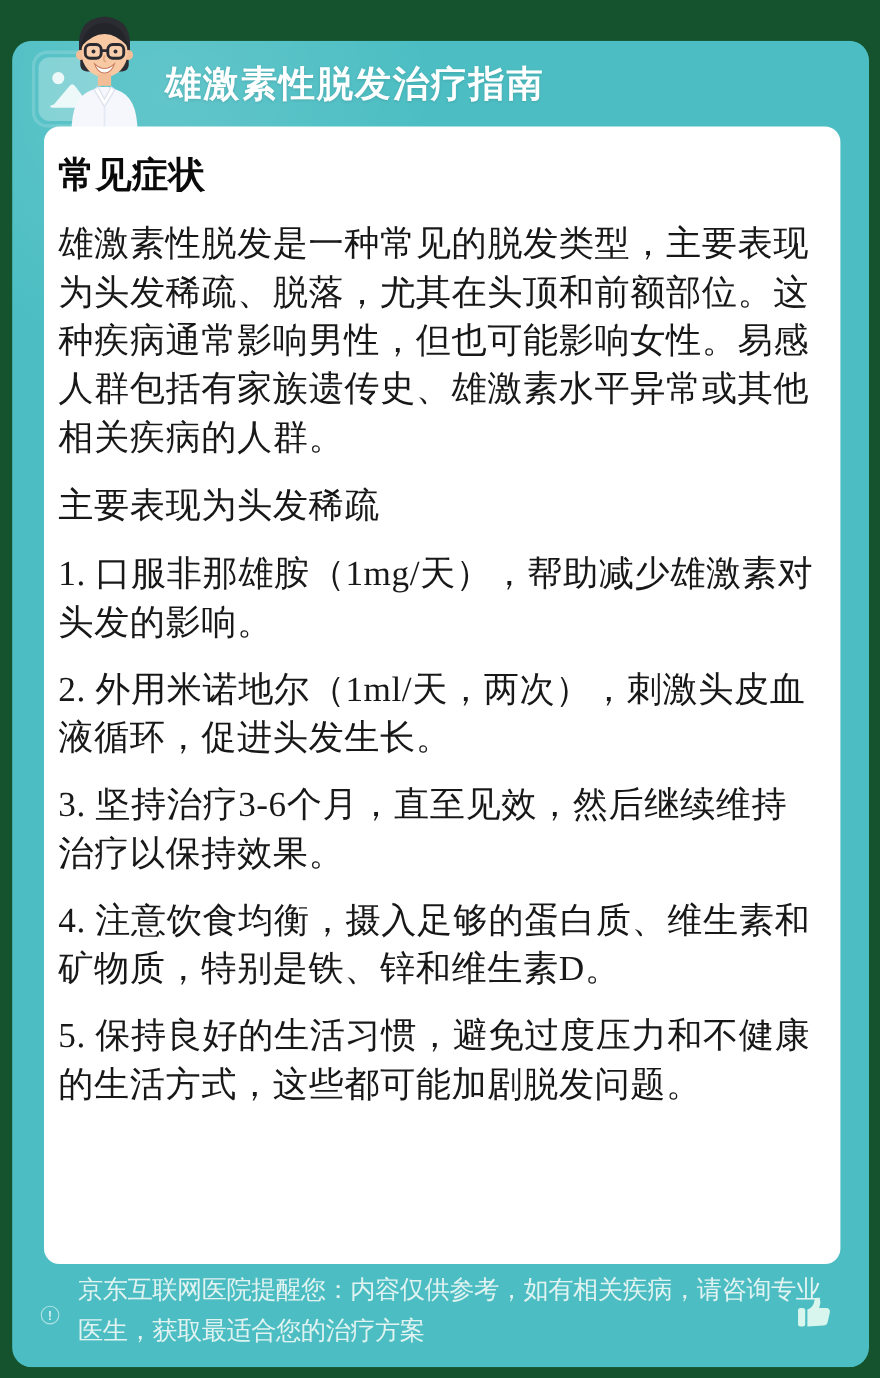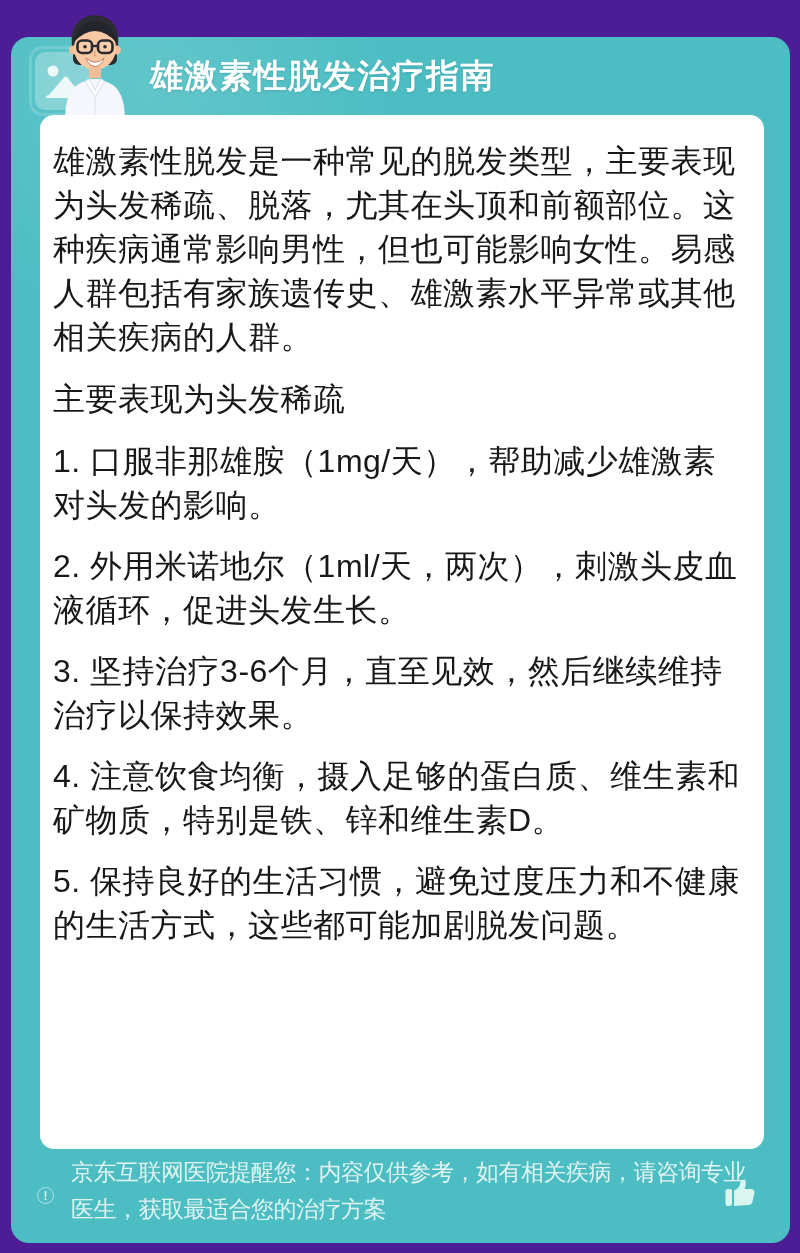--- a/index.html
+++ b/index.html
@@ -1,18 +1,18 @@
 <!DOCTYPE html>
 <html><head>
 <meta charset="utf-8">
 <style>
   html,body { margin:0; padding:0; background:#ffffff; }
   .page {
     position:relative; width:800px; height:1253px;
-    background:#4c1d95; overflow:hidden;
+    background:#14532d; overflow:hidden;
     font-family:"Liberation Sans", sans-serif;
   }
   .teal-card {
     position:absolute; left:11px; top:37px; width:779px; height:1206px;
     background:#4CBEC3;
     background-image:radial-gradient(circle at 140px 50px, rgba(255,255,255,0.12), rgba(255,255,255,0) 240px);
     border-radius:18px;
   }
   
   .page-title {
@@ -35,21 +35,21 @@
     position:absolute; left:29px; top:78px; width:724px; height:1034px;
     background:#ffffff; border-radius:14px; z-index:2;
     box-sizing:border-box; padding:24px 19px 0 13px; overflow:hidden;
   }
   .section-heading {
     font-size:33px; line-height:40px; font-weight:700; color:#0a0a0a;
     margin:26px 0 20px 0; letter-spacing:0.5px;
   }
   .section-heading.first { margin-top:0; }
   .body-text, .treatment-item {
-    font-family:Liberation Sans, sans-serif;
+    font-family:Liberation Serif, serif;
     font-size:32px; line-height:44px; color:#181818;
     letter-spacing:0.5px; margin:0 0 18px 0;
   }
   .treatment-item { margin-bottom:17px; }
   .treatment-item:last-child { margin-bottom:0; }
   
   .footer { position:absolute; left:0; right:0; bottom:0; height:94px; z-index:1; }
   .alert-icon {
     position:absolute; left:26px; top:38px; width:17px; height:17px;
     border:1.5px solid rgba(255,255,255,0.55); border-radius:50%;
@@ -94,20 +94,21 @@
         <path d="M12 112 Q12 80 30 74 L38 71 H46 L54 74 Q72 80 72 112 Z" fill="#f5f7fc"></path>
         <path d="M36 71 L42 82 L48 71 L51.5 73.5 L42 89 L32.5 73.5 Z" fill="#ffffff" stroke="#dde3ef" stroke-width="1.2"></path>
         <path d="M42 89 V112" stroke="#e3e8f2" stroke-width="1.5"></path>
       </svg>
     </span>
 
     <div class="page-title">雄激素性脱发治疗指南</div>
 
     <div class="white-card">
       <div>
+        <div class="section-heading first">常见症状</div>
         <p class="body-text">雄激素性脱发是一种常见的脱发类型，主要表现为头发稀疏、脱落，尤其在头顶和前额部位。这种疾病通常影响男性，但也可能影响女性。易感人群包括有家族遗传史、雄激素水平异常或其他相关疾病的人群。</p>
       </div>
 
       <div>
         <p class="body-text">主要表现为头发稀疏</p>
       </div>
 
       <div>
         <p class="treatment-item">1. 口服非那雄胺（1mg/天），帮助减少雄激素对头发的影响。</p>
         <p class="treatment-item">2. 外用米诺地尔（1ml/天，两次），刺激头皮血液循环，促进头发生长。</p>

